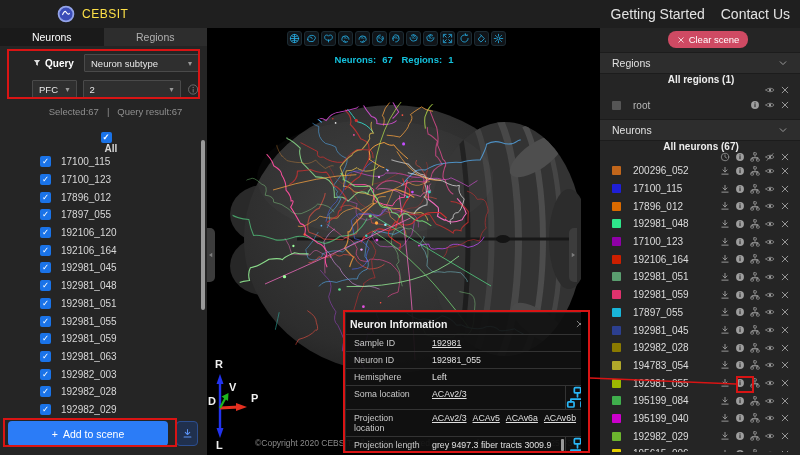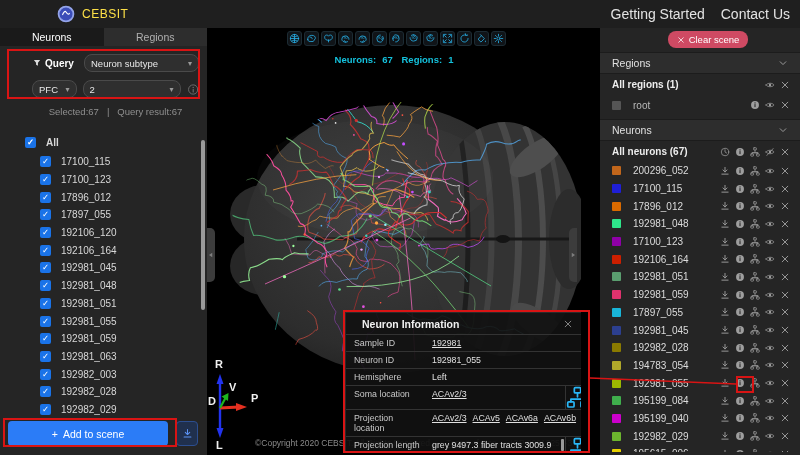--- a/index.html
+++ b/index.html
@@ -17,21 +17,21 @@
   
   .lpanel{position:absolute;left:0;top:28px;width:207px;height:427px;background:#252525;z-index:3;}
   .tabs{display:flex;height:18px;}
   .tab{flex:1;display:flex;align-items:center;justify-content:center;font-size:10.5px;cursor:pointer;}
   .tab.active{background:#1a1a1a;color:#fff;}
   .tab.inactive{background:#2d2d2d;color:#b0b0b0;}
   .qwrap{padding:8px 8px 0 8px;margin-left:24px;}
   .qrow{display:flex;align-items:center;gap:6px;margin-bottom:8px;}
   .qlabel{display:flex;align-items:center;gap:3px;color:#fff;font-size:10px;font-weight:bold;width:46px;}
   .qlabel .icn{width:10px;height:10px;color:#ddd;}
-  .sel{background:#2f2f2f;border:1px solid #4a4a4a;border-radius:8px;height:18px;display:flex;align-items:center;justify-content:space-between;padding:0 6px;color:#e8e8e8;font-size:9.5px;cursor:pointer;}
+  .sel{background:#2f2f2f;border:1px solid #4a4a4a;border-radius:1px;height:18px;display:flex;align-items:center;justify-content:space-between;padding:0 6px;color:#e8e8e8;font-size:9.5px;cursor:pointer;}
   .sel .caret{color:#999;font-size:8px;}
   .sel.grow{flex:1;}
   .sel.w46{width:46px;}
   .sel.w102{width:102px;}
   .qhelp{width:13px;height:13px;color:#6f6f6f;}
   .summary{display:flex;justify-content:center;gap:8px;color:#8f8f8f;font-size:9.5px;margin-top:2px;}
   .llist{position:absolute;left:0;top:104px;width:207px;height:288px;overflow:hidden;}
   .lrow{height:17.7px;display:flex;align-items:center;padding-left:40px;}
   .lrow.allrow{padding-left:25px;}
   .checkbox{width:11px;height:11px;background:var(--checkbox-blue);border-radius:2px;color:#fff;font-size:8.5px;line-height:11px;text-align:center;margin-right:10px;cursor:pointer;flex:none;}
@@ -53,38 +53,38 @@
   .axis{position:absolute;left:0;top:318px;z-index:2;}
   .copyright{position:absolute;left:48px;top:410px;z-index:1;font-size:8.5px;color:#8a8a8a;white-space:nowrap;}
   .copyright .terms{text-decoration:underline;margin:0 14px;}
   .handle{position:absolute;width:8px;height:54px;background:#3c3c3c;z-index:2;display:flex;align-items:center;justify-content:center;color:#7d7d7d;cursor:pointer;}
   .handle svg{width:7px;height:7px;}
   .handle.hl{left:0;top:200px;border-radius:0 5px 5px 0;}
   .handle.hr{right:4px;top:200px;border-radius:5px 0 0 5px;}
 
   
   .ipanel{position:absolute;left:138px;top:284px;width:245px;height:141px;background:rgba(17,17,17,0.93);z-index:5;overflow:hidden;border:1px solid #2a2a2a;}
-  .ip-title{height:21px;display:flex;align-items:center;justify-content:space-between;padding:0 16px;}
+  .ip-title{height:21px;display:flex;align-items:center;justify-content:space-between;padding:0 4px;}
   .ip-title .t{color:#f0f0f0;font-size:10.5px;font-weight:bold;}
   .ip-close{color:#8a8a8a;width:10px;height:10px;cursor:pointer;}
   .ip-row{display:flex;border-top:1px solid #333;}
   .ip-label{width:82px;padding:3px 4px 3px 8px;color:#c9c9c9;font-size:8.8px;flex:none;}
   .ip-val{flex:1;padding:3px 4px;color:#e0e0e0;font-size:8.8px;position:relative;}
   .ip-val a{color:#e0e0e0;text-decoration:underline;margin-right:6px;cursor:pointer;}
   .ip-tree{width:24px;flex:none;display:flex;align-items:center;justify-content:center;color:var(--tree-cyan);border-left:1px solid #333;}
   .ip-tree svg{width:12px;height:12px;}
   .mini-scroll{position:absolute;right:1px;top:2px;width:3px;height:12px;background:#9a9a9a;border-radius:1px;}
 
   
   .rpanel{position:absolute;left:600px;top:28px;width:200px;height:427px;background:#252525;z-index:3;}
   .clearbtn{position:absolute;left:68px;top:3px;width:80px;height:17px;background:var(--clear-red);border:none;border-radius:8px;color:#fff;font-size:9.5px;display:flex;align-items:center;justify-content:center;gap:4px;cursor:pointer;}
   .clearbtn .icn{width:8px;height:8px;}
   .sechead{height:22px;background:#2d2d2d;border-top:1px solid #1c1c1c;border-bottom:1px solid #1c1c1c;display:flex;align-items:center;justify-content:space-between;padding:0 12px;color:#e0e0e0;font-size:10.5px;cursor:pointer;}
   .sechead .icn{width:10px;height:10px;color:#999;}
-  .allrow{height:21px;display:flex;align-items:center;padding:0 10px 0 12px;color:#ededed;font-size:10px;font-weight:bold;}
+  .allrow{height:21px;display:flex;align-items:center;padding:0 10px 0 12px;color:#ededed;font-size:10px;font-weight:bold;flex-direction:column;}
   .subrow{height:20px;display:flex;align-items:center;padding:0 10px 0 12px;color:#b9b9b9;font-size:10px;}
   .swatch{width:9px;height:9px;border-radius:1px;margin-right:12px;flex:none;}
   .ricons{margin-left:auto;display:flex;gap:5px;align-items:center;color:#9e9e9e;}
   .ricons .icn{width:10px;height:10px;cursor:pointer;display:inline-flex;}
   .ricons .icn svg{width:10px;height:10px;}
   .sec1{margin-top:24px;}
   .nlist{overflow:hidden;height:290px;}
   .nrow{height:17.7px;display:flex;align-items:center;padding:0 10px 0 12px;}
   .nrow .nlabel{color:#dcdcdc;font-size:10px;}
   .icn svg{width:100%;height:100%;display:block;}

